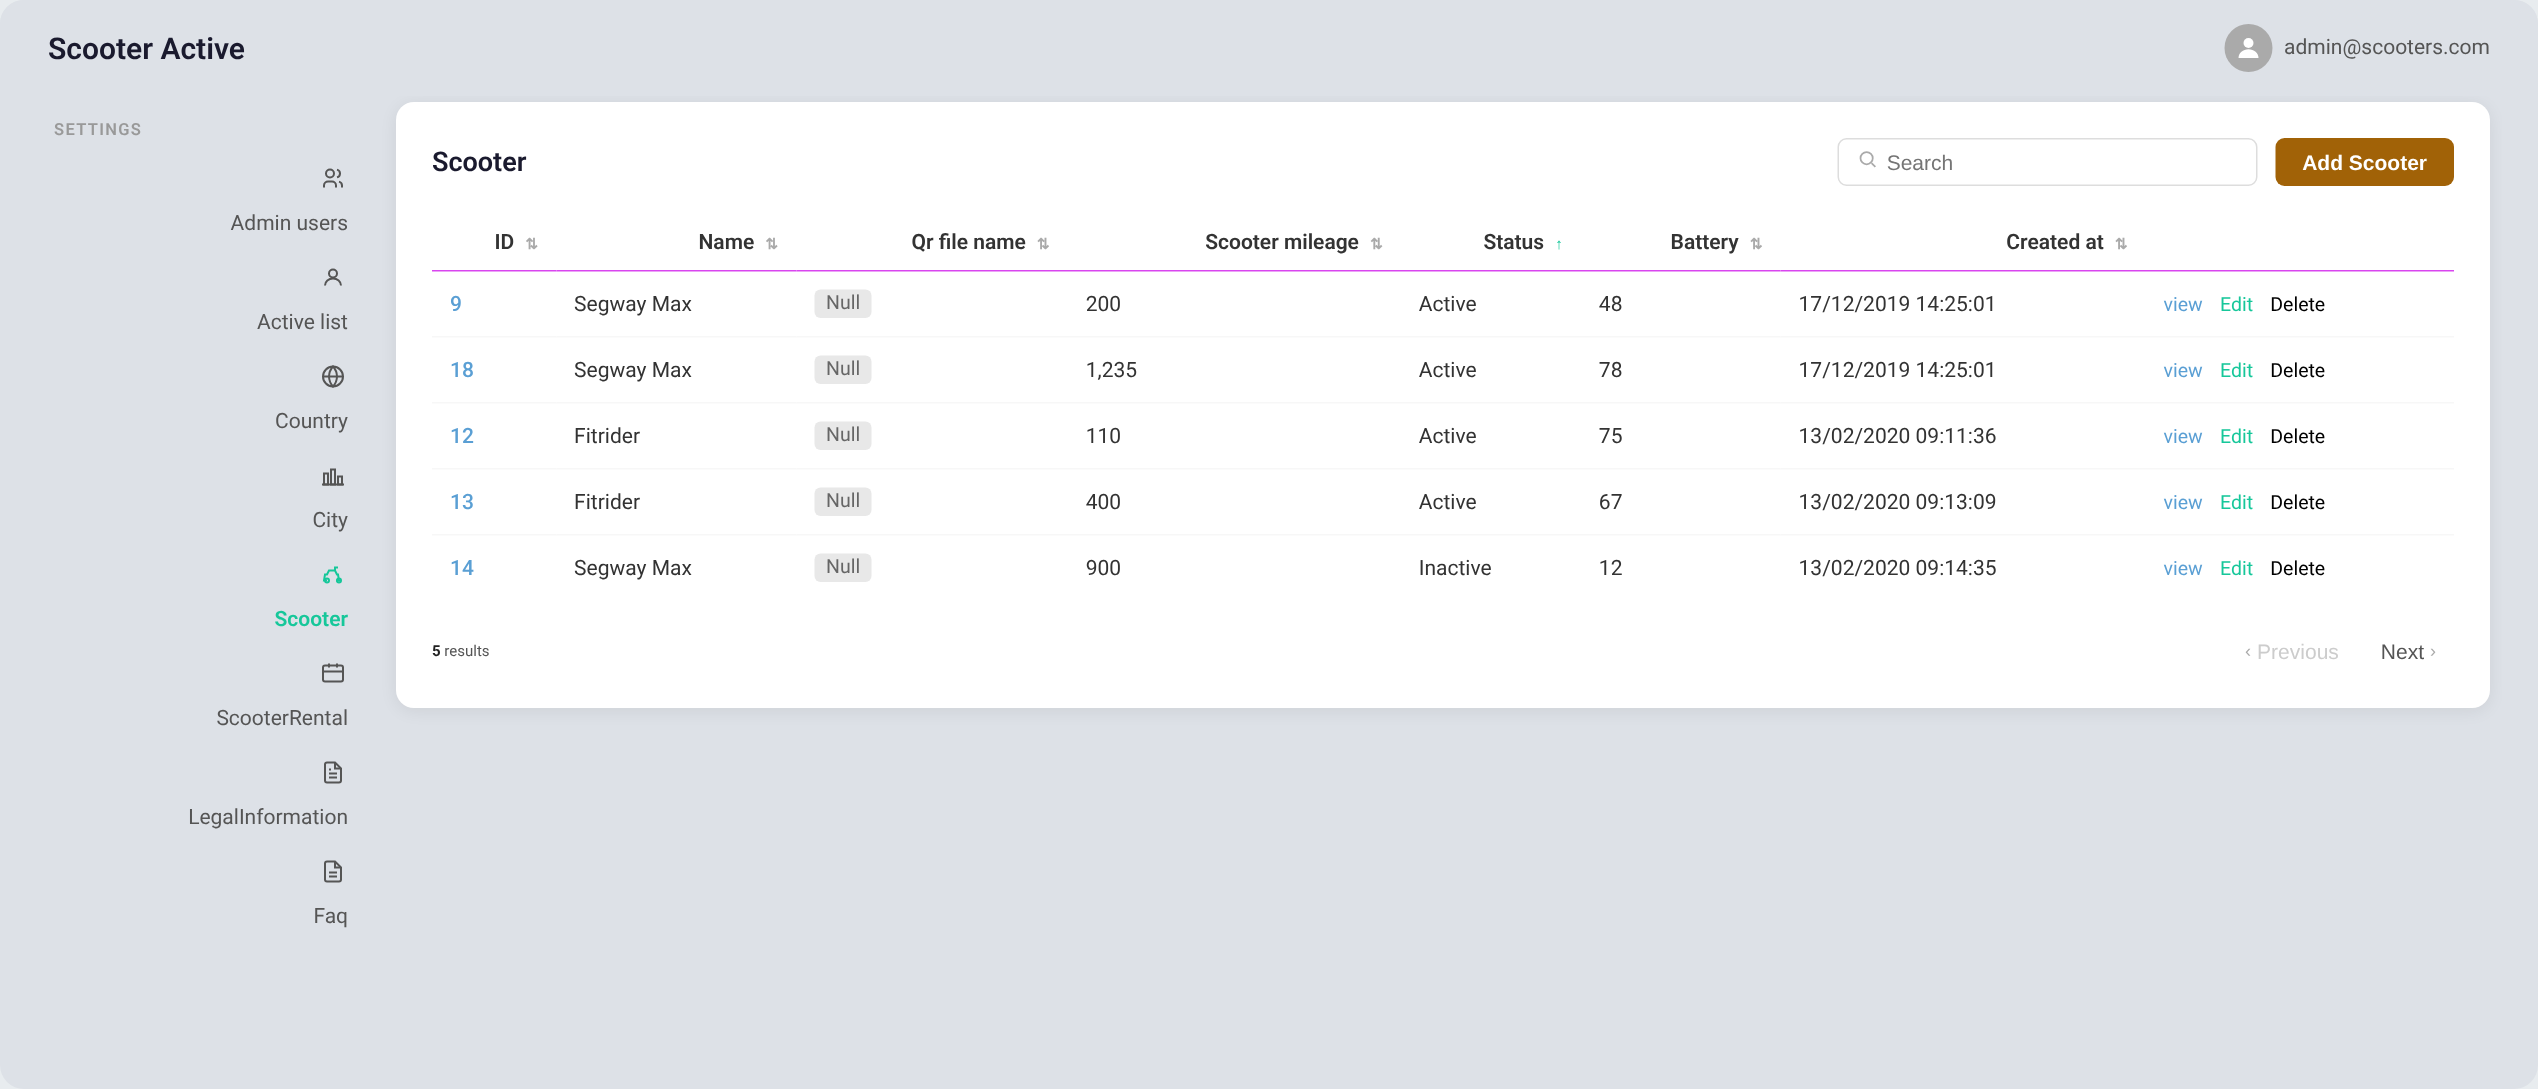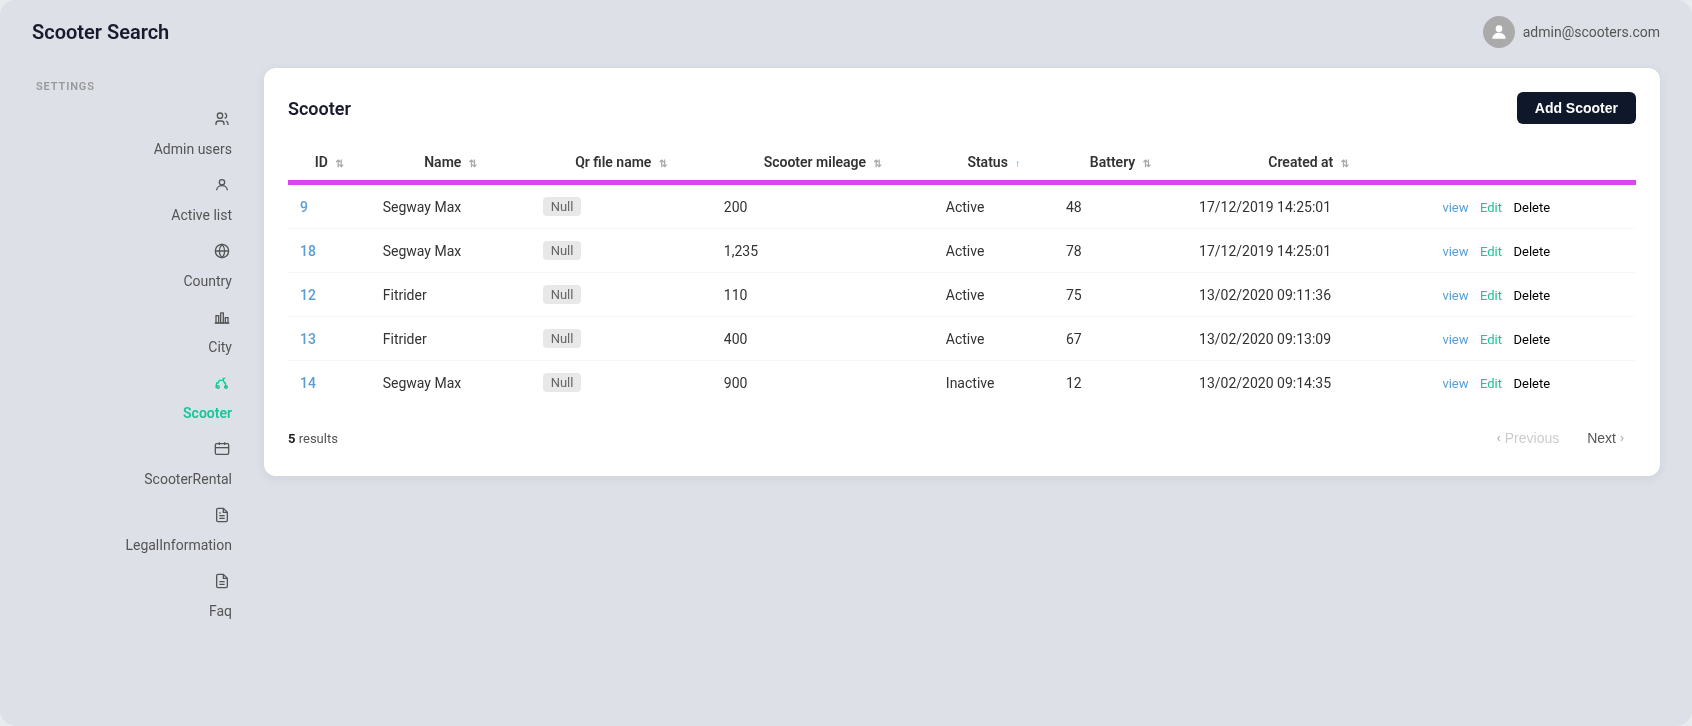--- a/index.html
+++ b/index.html
@@ -142,42 +142,42 @@
     }
     .search-input {
       border: none;
       outline: none;
       font-size: 14px;
       color: #333;
       width: 100%;
       background: transparent;
     }
     .add-btn {
-      background: #0f172a;
+      background: #a16207;
       color: white;
       border: none;
       border-radius: 6px;
       padding: 8px 18px;
       font-size: 14px;
       font-weight: 600;
       cursor: pointer;
       white-space: nowrap;
     }
     
     table {
       width: 100%;
       border-collapse: collapse;
       font-size: 14px;
     }
     thead tr th {
-      text-align: center;
+      text-align: right;
       padding: 10px 12px;
       color: #333;
       font-weight: 600;
-      border-bottom: 5px solid #d946ef;
+      border-bottom: 1px solid #d946ef;
       white-space: nowrap;
     }
     thead tr th .sort-icon {
       font-size: 10px;
       color: #aaa;
       margin-left: 4px;
     }
     thead tr th .sort-icon.active {
       color: #16c79a;
     }
@@ -204,21 +204,21 @@
     .action-delete { color: #000000; cursor: pointer; font-size: 13px; }
     
     .card-footer {
       display: flex;
       align-items: center;
       justify-content: space-between;
       margin-top: 16px;
       padding-top: 4px;
     }
     .results-count {
-      font-size: 13px;
+      font-size: 10px;
       color: #555;
     }
     .results-count strong { color: #222; }
     .pagination {
       display: flex;
       align-items: center;
       gap: 4px;
     }
     .page-btn {
       display: flex;
@@ -234,21 +234,21 @@
     }
     .page-btn .chevron { font-size: 12px; color: #aaa; }
     .page-btn.disabled { color: #ccc; cursor: default; }
   </style>
 </head>
 <body>
 
 <div class="app-shell">
 
   <div class="top-bar">
-    <span class="app-title">Scooter Search</span>
+    <span class="app-title">Scooter Active</span>
     <div class="user-info">
       <div class="user-avatar">
         <svg width="20" height="20" viewBox="0 0 24 24" fill="white">
           <circle cx="12" cy="8" r="4"></circle>
           <path d="M4 20c0-4 3.6-7 8-7s8 3 8 7"></path>
         </svg>
       </div>
       <span>admin@scooters.com</span>
     </div>
   </div>
@@ -353,20 +353,29 @@
         <span>Faq</span>
       </div>
     </div>
 
     <div class="content-area">
       <div class="card">
 
         <div class="card-header">
           <span class="card-title">Scooter</span>
           <div class="header-right">
+            <div class="search-box">
+              <span class="search-icon">
+                <svg width="14" height="14" viewBox="0 0 24 24" fill="none" stroke="#aaa" stroke-width="2">
+                  <circle cx="11" cy="11" r="7"></circle>
+                    <line x1="21" y1="21" x2="16.65" y2="16.65"></line>
+                </svg>
+              </span>
+              <input class="search-input" type="text" placeholder="Search" style="">
+            </div>
             <button class="add-btn">Add Scooter</button>
           </div>
         </div>
 
         <table>
           <thead>
             <tr>
               <th style="cursor:pointer">
                 <span>ID</span>
                 <span class="sort-icon">⇅</span>

